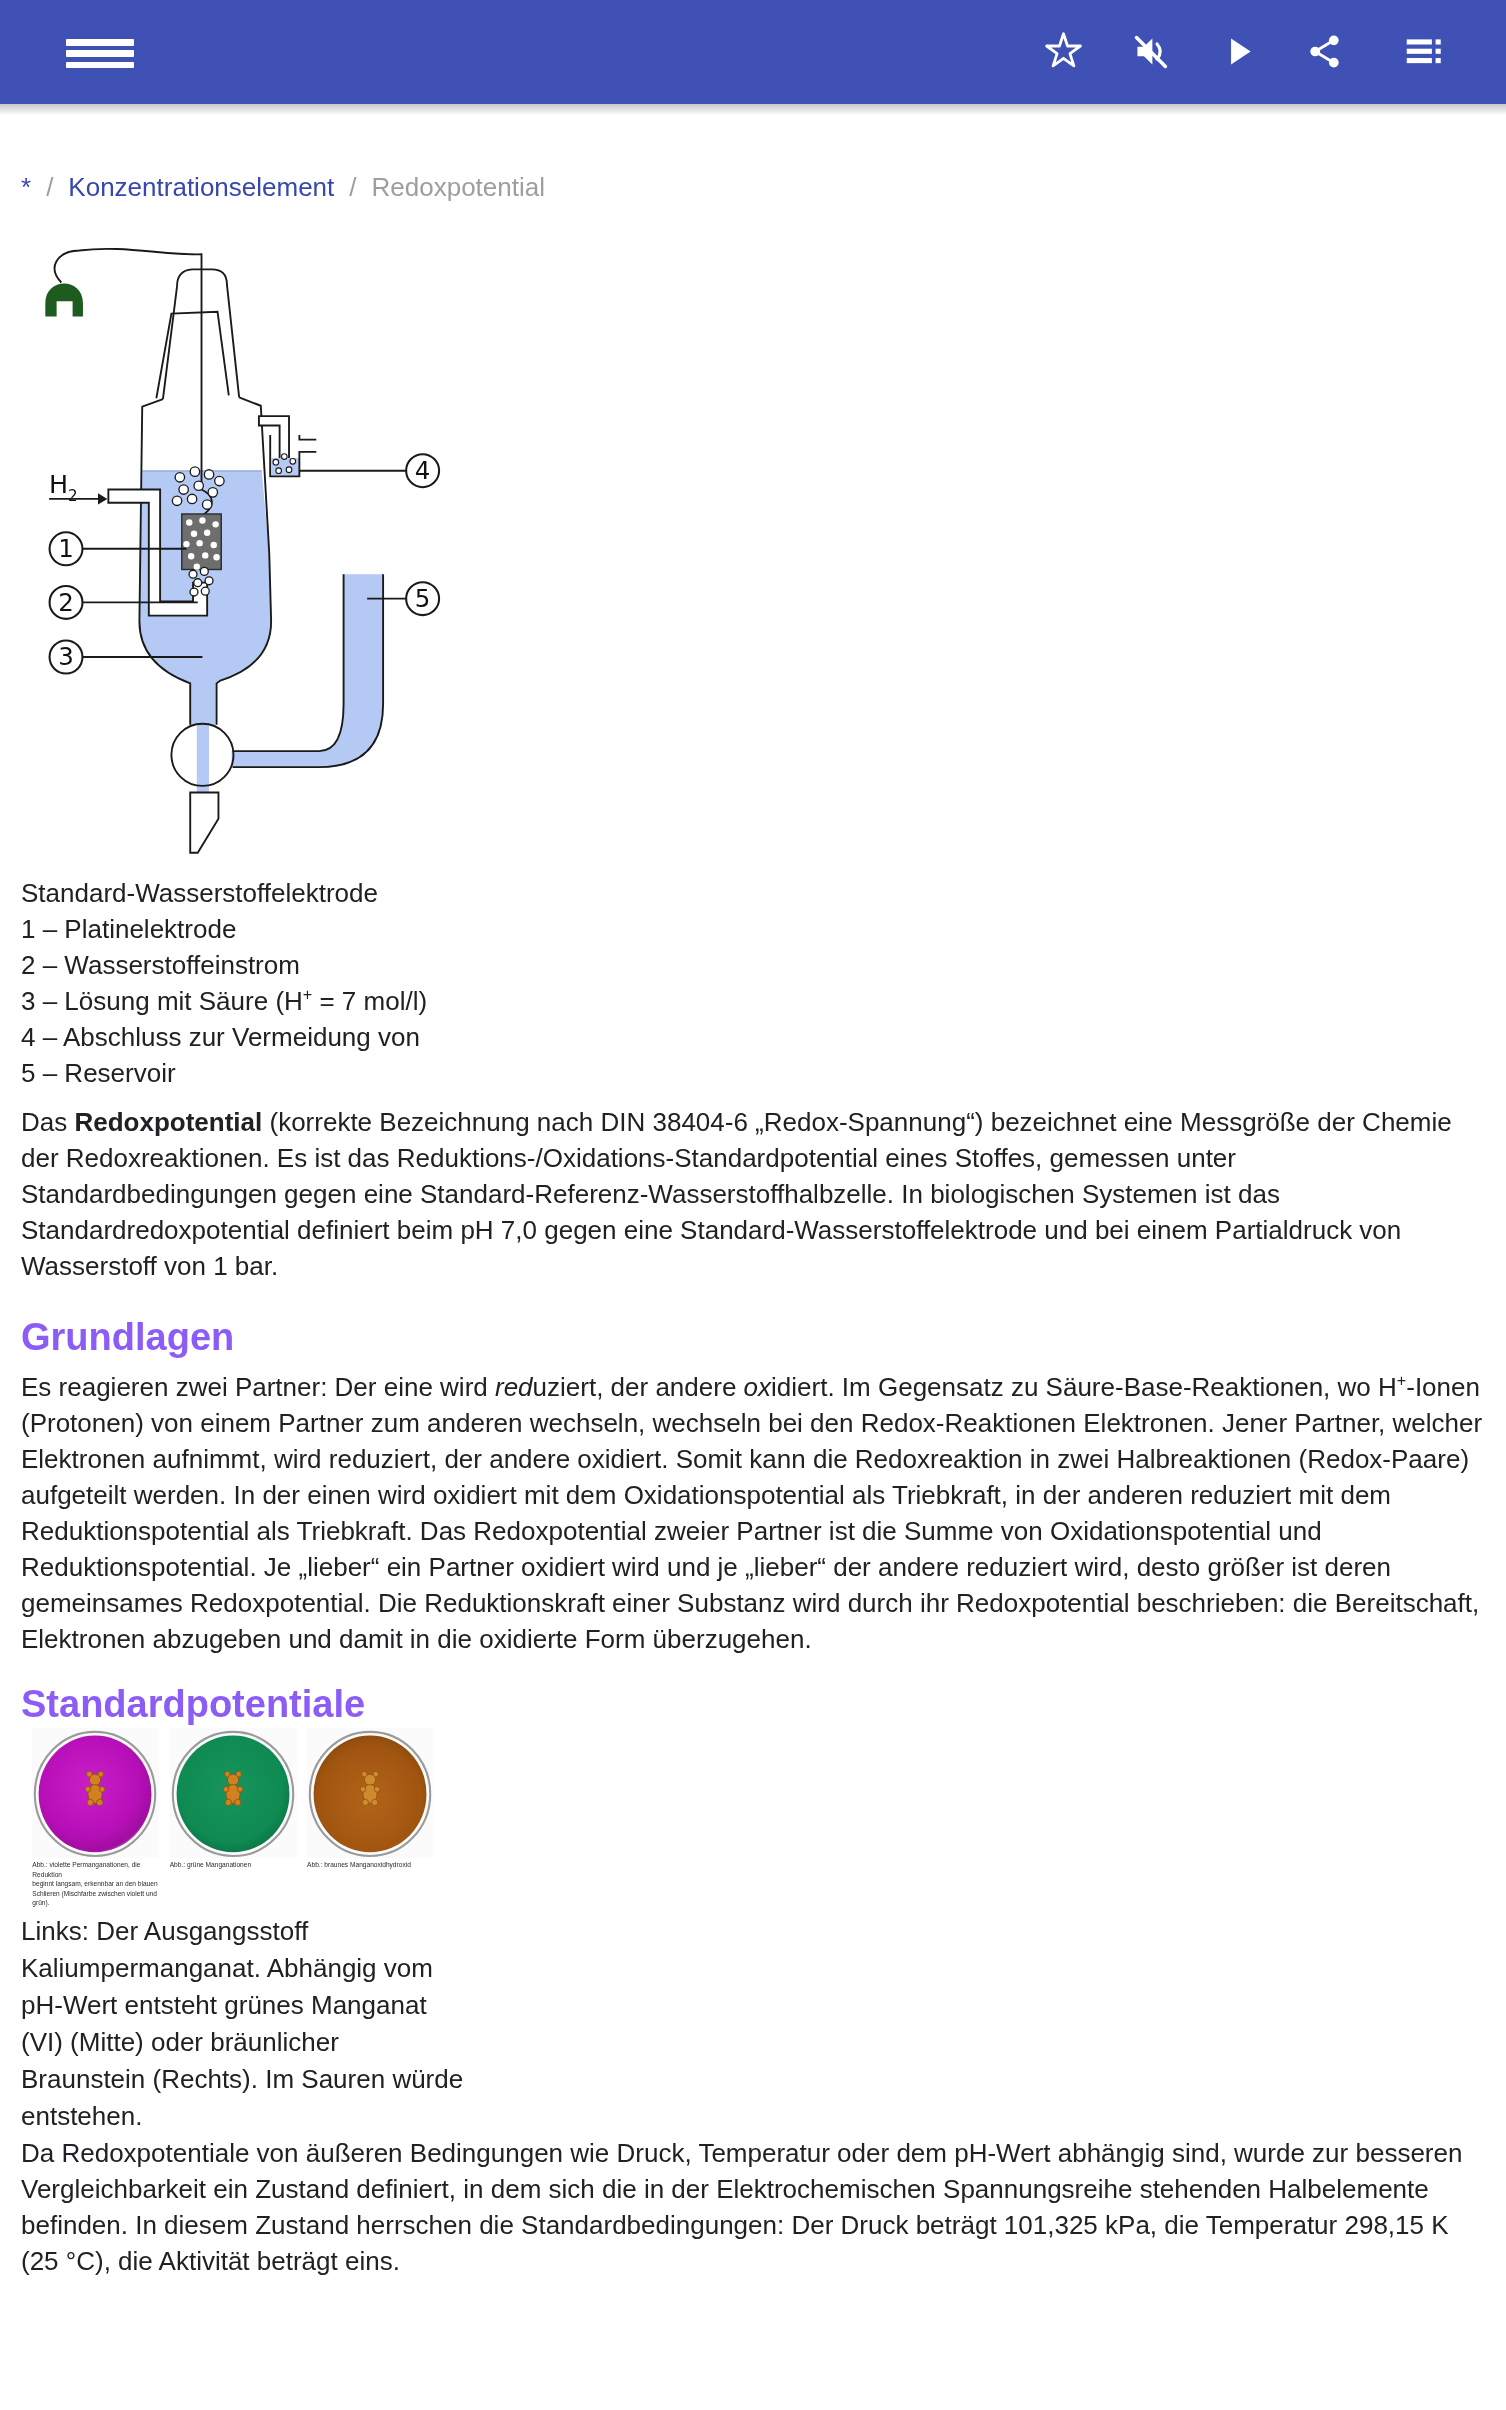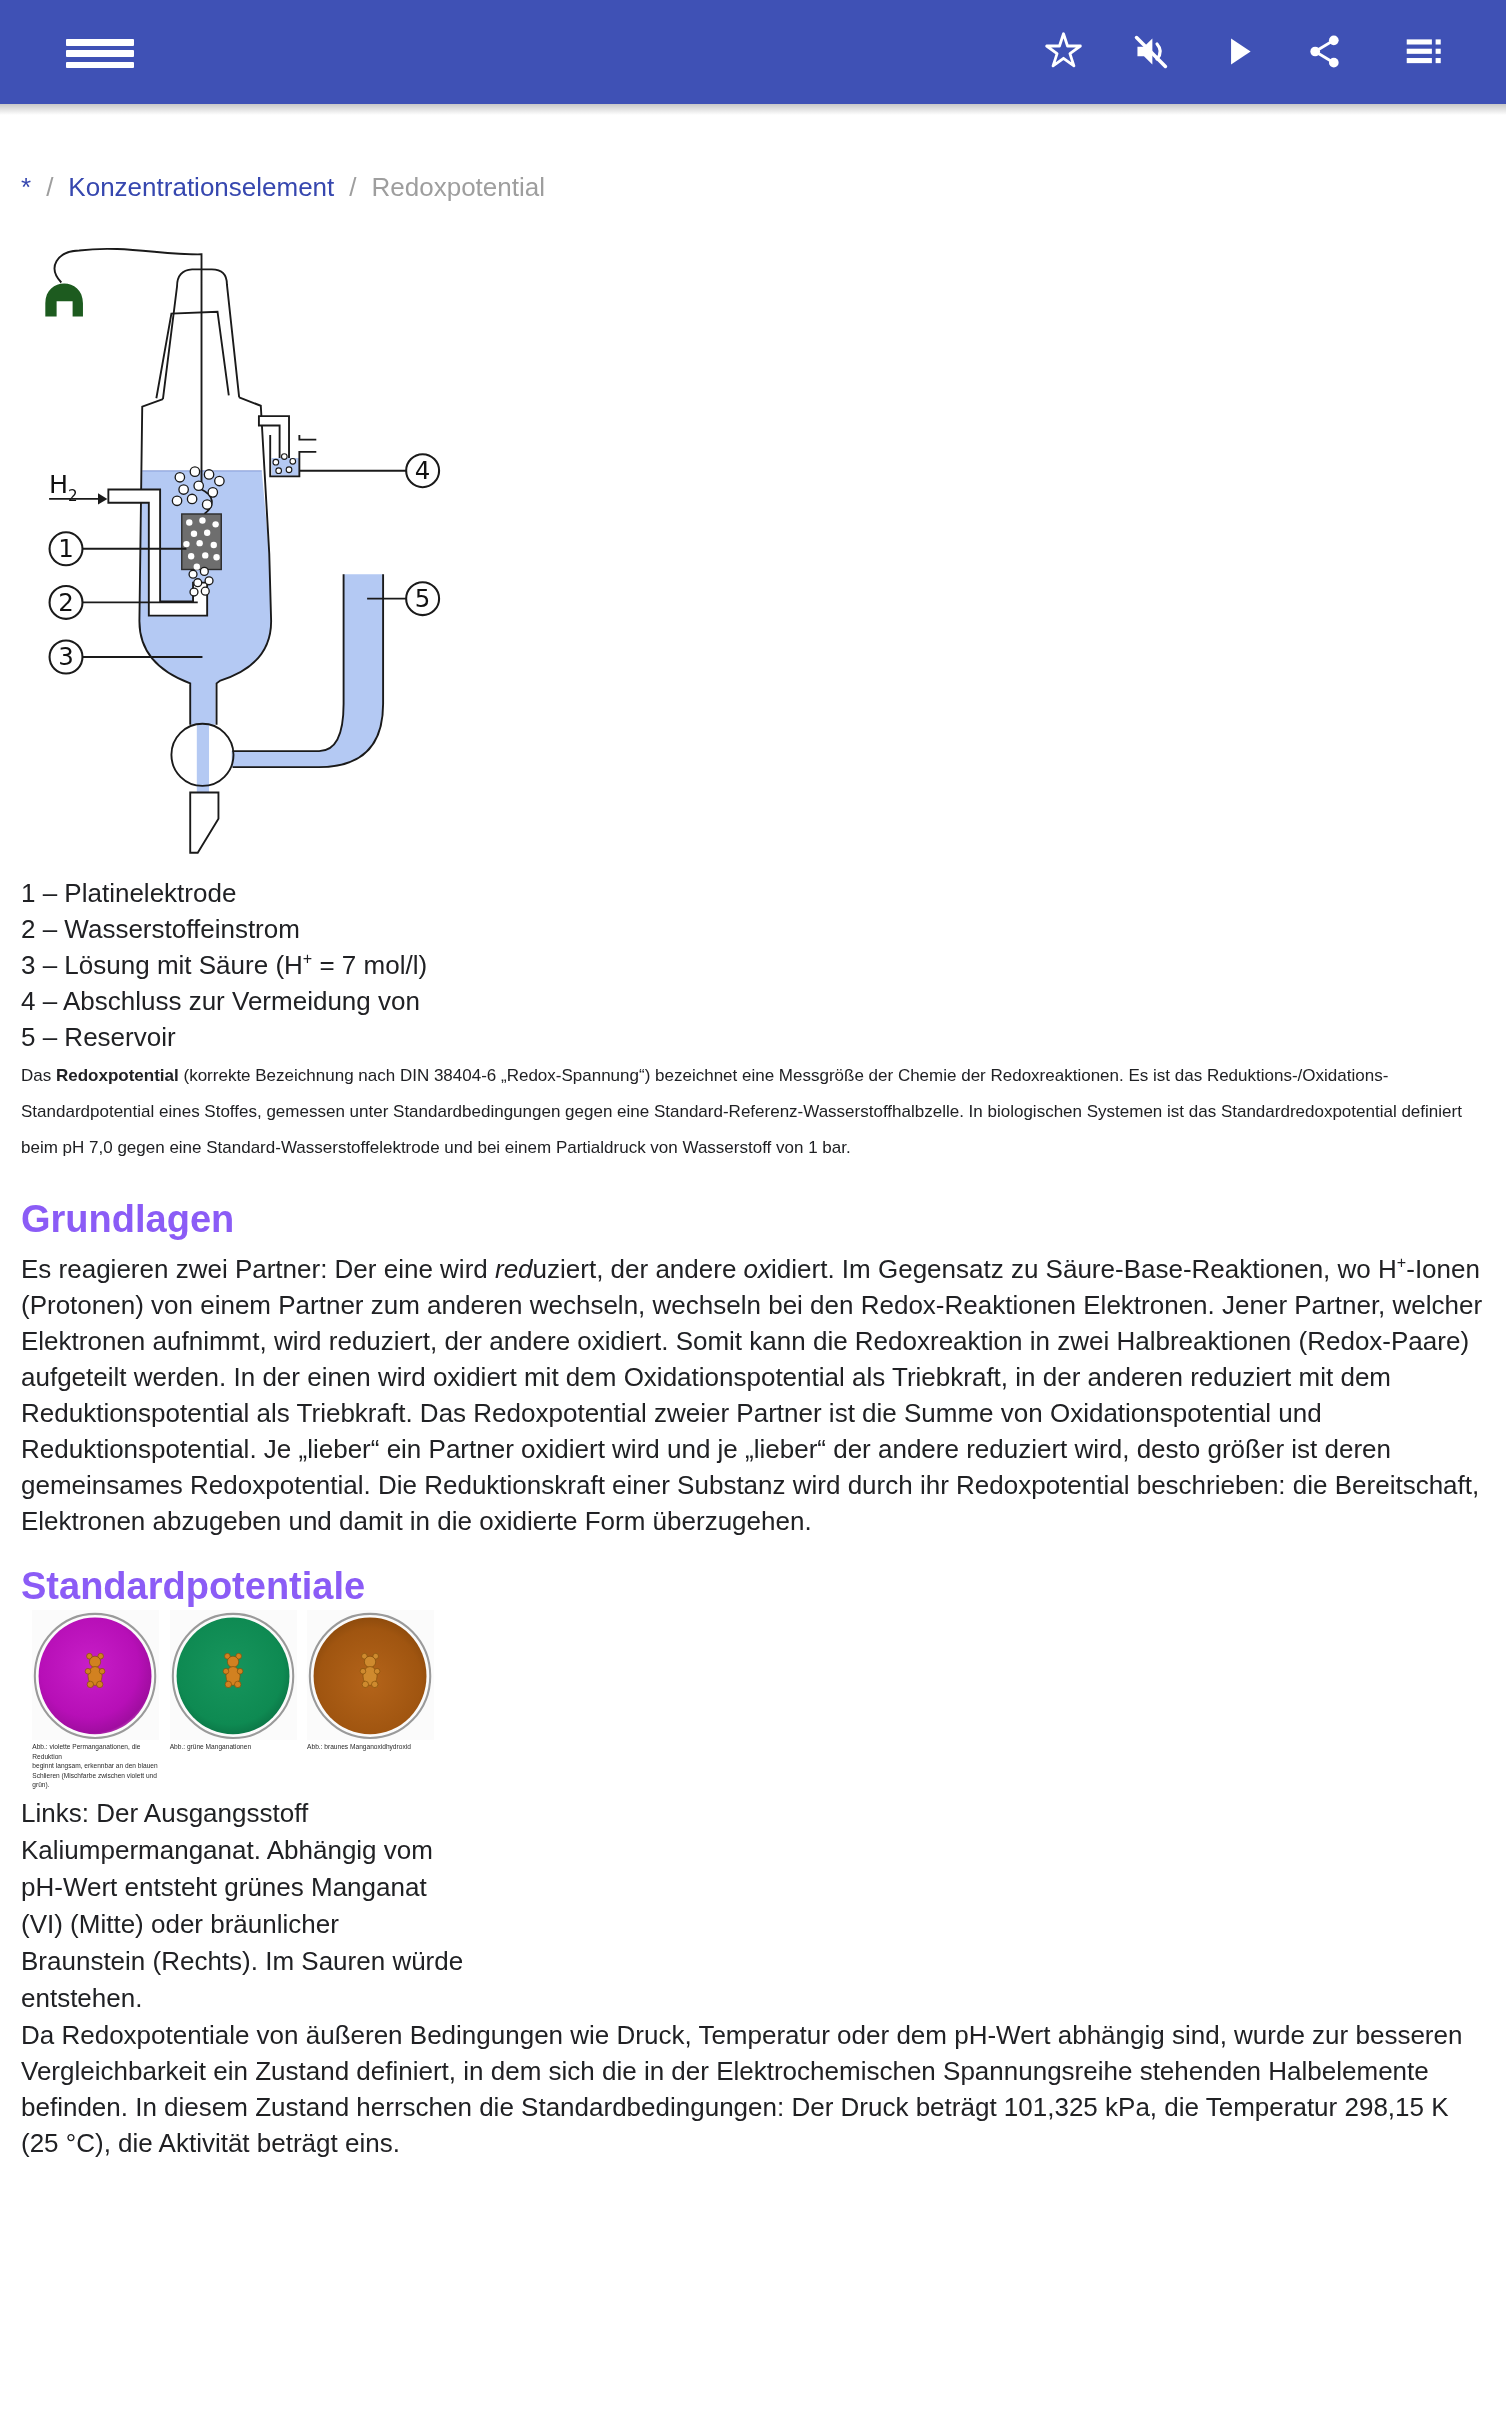--- a/index.html
+++ b/index.html
@@ -22,21 +22,21 @@
   .abar-btn{position:absolute;top:31px;width:41px;height:41px;cursor:pointer;}
   .abar-btn svg{width:41px;height:41px;display:block;}
   
   .content{padding:0 21px;}
   .breadcrumb{margin-top:68px;font-size:26px;line-height:31px;display:flex;gap:15px;align-items:baseline;}
   .bc-home,.bc-link{color:#3647af;cursor:pointer;}
   .bc-sep,.bc-current{color:#9e9e9e;}
   figure{margin:0;padding:0;}
   .diagram{margin:40px 0 0 11.3px;width:419px;height:621px;}
   .cap-list{margin-top:11.3px;width:452px;font-size:26px;line-height:36px;}
-  .para{margin-top:3px;font-size:17px;line-height:36px;}
+  .para{margin-top:13px;font-size:26px;line-height:36px;}
   sup{font-size:62%;line-height:0;}
   h2{margin:32px 0 0 0;font-size:38px;line-height:43px;font-weight:700;color:#8b5cf6;}
   .para2{margin-top:9.4px;font-size:26px;line-height:36px;}
   ul.bullets{margin:13px 0 0 0;padding-left:45px;font-size:26px;line-height:37px;}
   ul.bullets li{padding-left:3.8px;}
   .panels{margin:1.9px 0 0 11.3px;display:flex;gap:10.4px;width:433px;}
   .panel{width:127px;}
   .panel svg{display:block;width:127px;height:130px;background:#fbfbfb;}
   .mini-cap{margin-top:2.8px;font-size:6.6px;line-height:9.4px;color:#2b2b2b;letter-spacing:0;}
   .links-cap{margin-top:6px;font-size:26px;line-height:37px;}
@@ -202,20 +202,21 @@
         <text x="36" y="449" font-size="26" text-anchor="middle" fill="#111">3</text>
         <circle cx="415" cy="242" r="17.5" fill="#fff" stroke="#1a1a1a" stroke-width="2.2"></circle>
         <text x="415" y="251" font-size="26" text-anchor="middle" fill="#111">4</text>
         <circle cx="415" cy="378" r="17.5" fill="#fff" stroke="#1a1a1a" stroke-width="2.2"></circle>
         <text x="415" y="387" font-size="26" text-anchor="middle" fill="#111">5</text>
       </g>
     </svg>
   </figure>
 
   <div class="cap-list">
+      <div><span>Standard-Wasserstoffelektrode</span></div>
       <div><span>1 – Platinelektrode</span></div>
       <div><span>2 – Wasserstoffeinstrom</span></div>
       <div><span>3 – Lösung mit Säure (H</span><sup>+</sup><span> = 7 mol/l)</span></div>
       <div><span>4 – Abschluss zur Vermeidung von</span></div>
       <div><span>5 – Reservoir</span></div>
     </div>
 
   <p class="para"><span>Das </span><span style="font-weight: 700;">Redoxpotential</span><span> (korrekte Bezeichnung nach DIN 38404-6 „Redox-Spannung“) bezeichnet eine Messgröße der Chemie der Redoxreaktionen. Es ist das Reduktions-/Oxidations-Standardpotential eines Stoffes, gemessen unter Standardbedingungen gegen eine Standard-Referenz-Wasserstoffhalbzelle. In biologischen Systemen ist das Standardredoxpotential definiert beim pH 7,0 gegen eine Standard-Wasserstoffelektrode und bei einem Partialdruck von Wasserstoff von 1 bar.</span></p>
 
   <h2>Grundlagen</h2>

